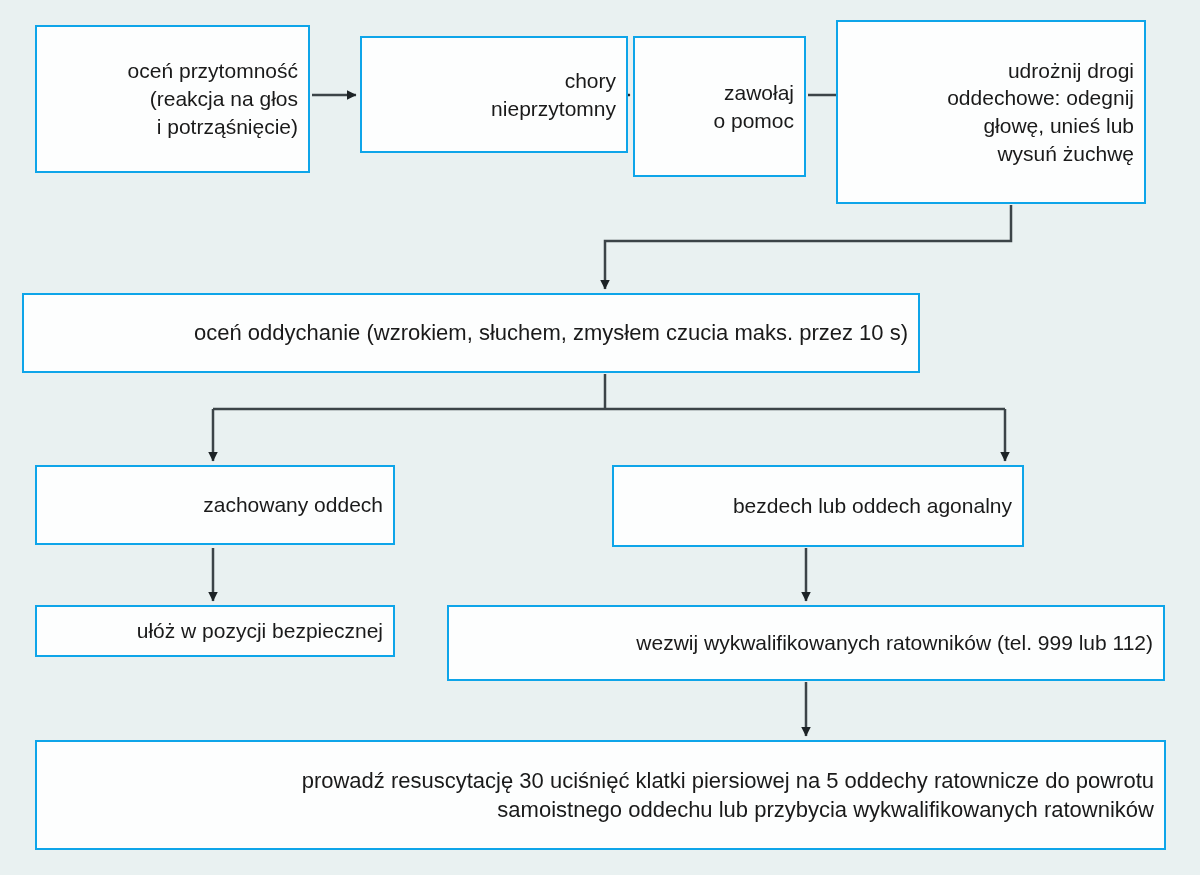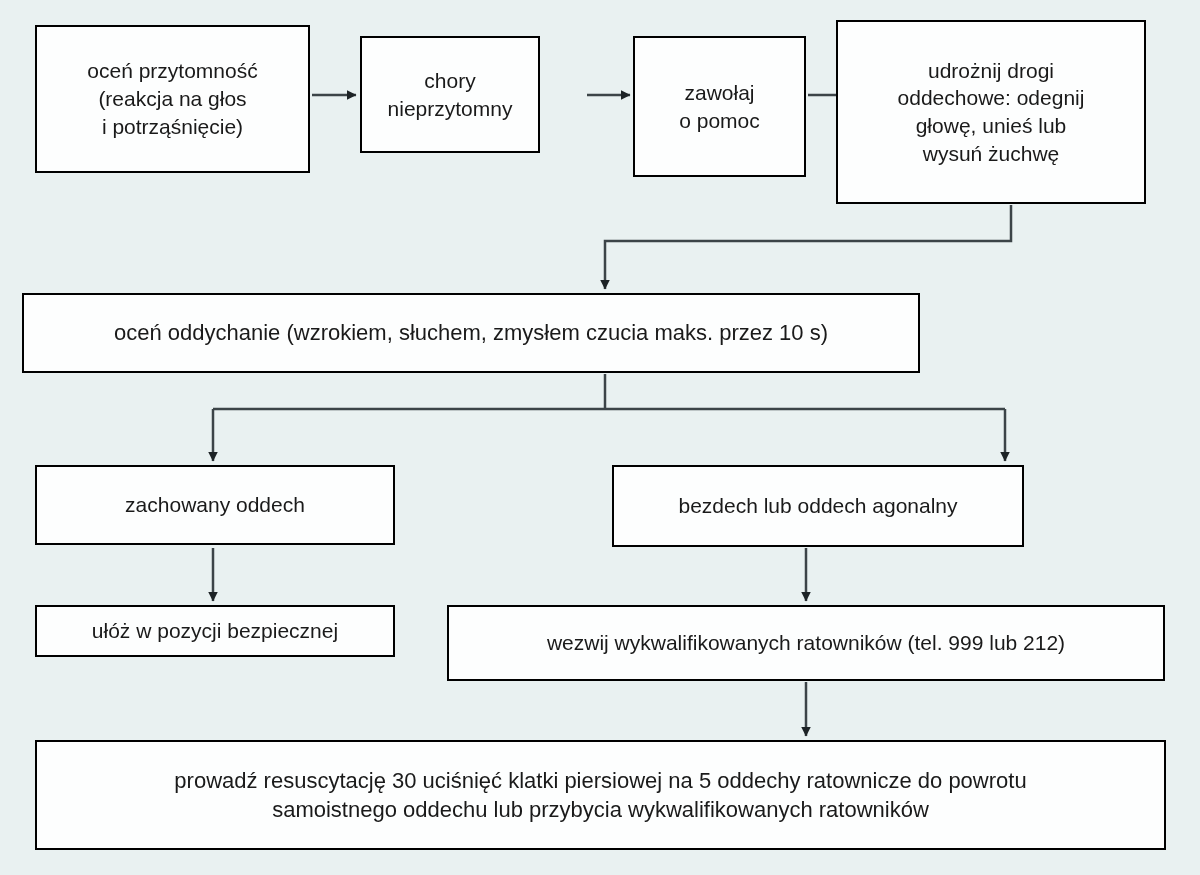--- a/index.html
+++ b/index.html
@@ -12,38 +12,38 @@
     position: relative;
     width: 1200px;
     height: 875px;
     background: #e9f1f1;
     font-family: "Liberation Sans", sans-serif;
     overflow: hidden;
   }
   .node {
     position: absolute;
     background: #fdfefe;
-    border: 2px solid #000000;
+    border: 2px solid #0ea5e9;
     display: flex;
     align-items: center;
     justify-content: center;
-    text-align: center;
+    text-align: right;
     color: #1a1a1a;
     line-height: 1.32;
     padding: 13px 10px;
     z-index: 2;
   }
   .node span {
     display: block;
     width: 100%;
     white-space: pre-line;
   }
   
   #n-consciousness { left: 35px;  top: 25px;  width: 275px; height: 148px; font-size: 21px; }
-  #n-unconscious   { left: 360px; top: 36px;  width: 180px; height: 117px; font-size: 21px; }
+  #n-unconscious   { left: 360px; top: 36px;  width: 268px; height: 117px; font-size: 21px; }
   #n-callhelp      { left: 633px; top: 36px;  width: 173px; height: 141px; font-size: 21px; }
   #n-airway        { left: 836px; top: 20px;  width: 310px; height: 184px; font-size: 21px; }
   #n-assessbreath  { left: 22px;  top: 293px; width: 898px; height: 80px; font-size: 22px; }
   #n-breathing     { left: 35px;  top: 465px; width: 360px; height: 80px; font-size: 21px; }
   #n-apnoea        { left: 600px; top: 465px; width: 412px; height: 82px; font-size: 21px; margin-left: 12px; }
   #n-recovery      { left: 35px;  top: 605px; width: 360px; height: 52px; font-size: 21px; }
   #n-callems       { left: 447px; top: 605px; width: 718px; height: 76px; font-size: 21px; }
   #n-cpr           { left: 35px;  top: 740px; width: 1131px; height: 110px; font-size: 22px; }
 
   #edges {
@@ -135,21 +135,21 @@
 
   <div class="node" id="n-apnoea">
     <span>bezdech lub oddech agonalny</span>
   </div>
 
   <div class="node" id="n-recovery">
     <span>ułóż w pozycji bezpiecznej</span>
   </div>
 
   <div class="node" id="n-callems">
-    <span>wezwij wykwalifikowanych ratowników (tel. 999 lub 212)</span>
+    <span>wezwij wykwalifikowanych ratowników (tel. 999 lub 112)</span>
   </div>
 
   <div class="node" id="n-cpr">
     <span>prowadź resuscytację 30 uciśnięć klatki piersiowej na 5 oddechy ratownicze do powrotu
 samoistnego oddechu lub przybycia wykwalifikowanych ratowników</span>
   </div>
 
 </div>
 
 </body></html>

